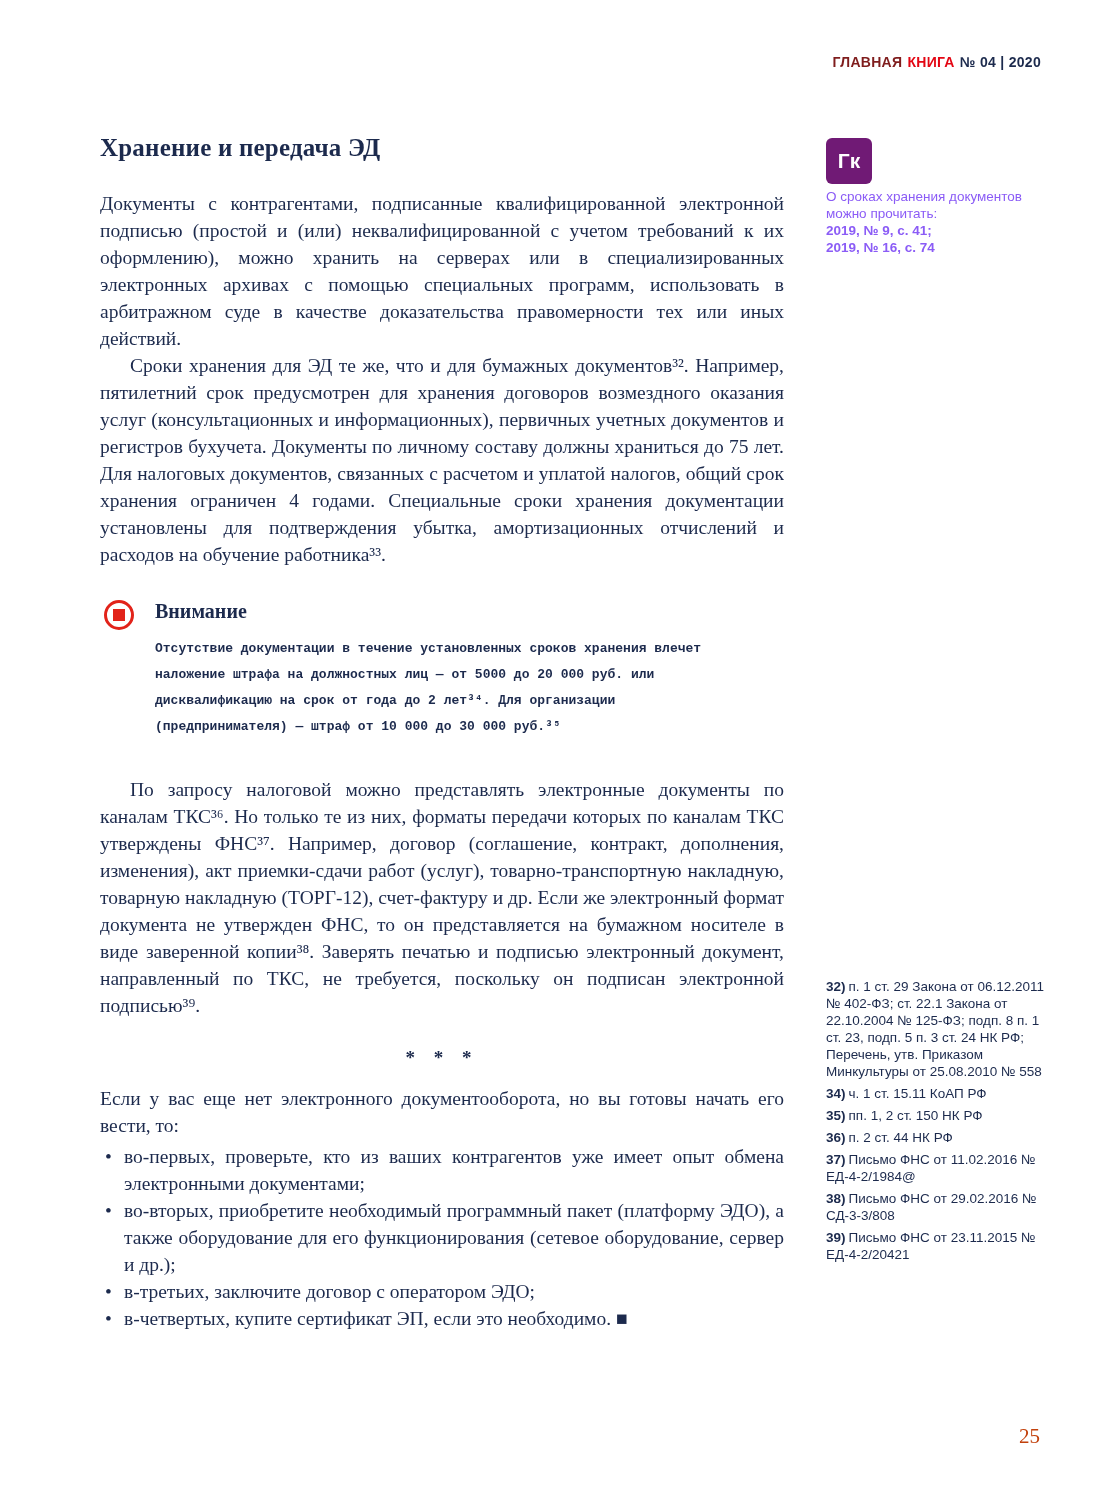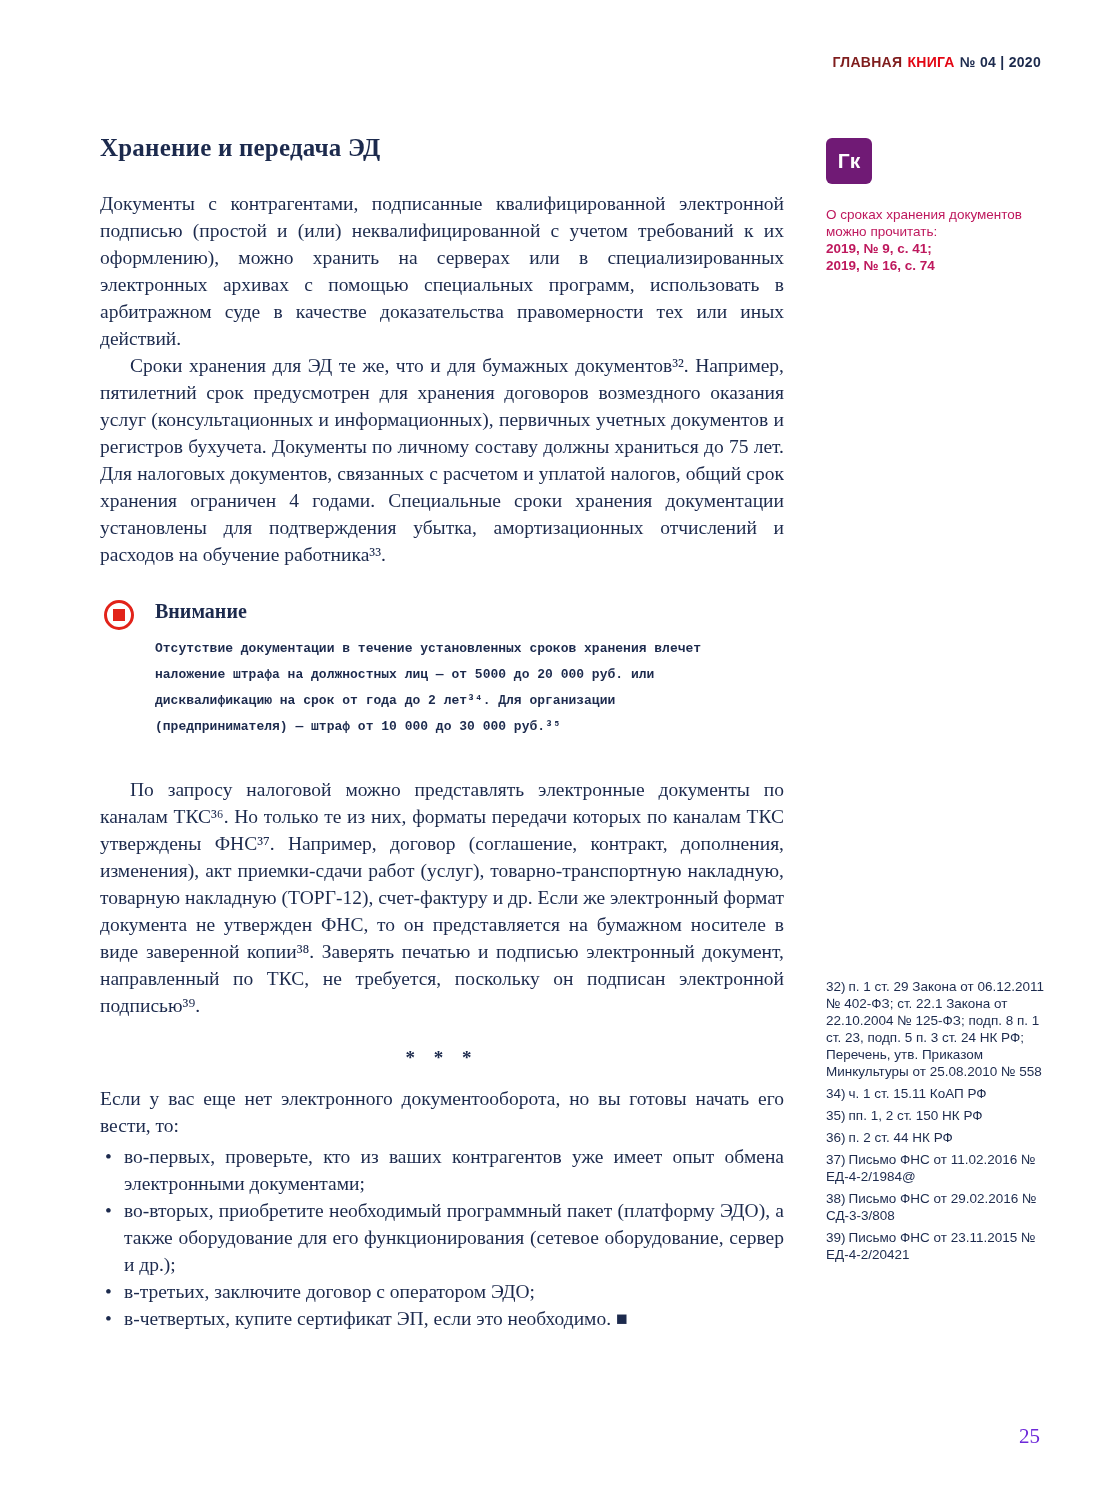--- a/index.html
+++ b/index.html
@@ -126,46 +126,46 @@
     background: #701a75;
     border-radius: 6px;
     display: flex;
     align-items: center;
     justify-content: center;
     color: #ffffff;
     font-weight: bold;
     font-size: 21px;
   }
   .side-note {
-    margin-top: 22px;
+    margin-top: 4px;
     font-size: 13.5px;
     line-height: 17px;
-    color: #be185d;
+    color: #8b5cf6;
   }
   .side-ref { font-weight: bold; }
 
   .footnotes {
     position: absolute;
     left: 826px;
     top: 978px;
     width: 228px;
     font-family: "Liberation Sans", sans-serif;
     font-size: 13.5px;
     line-height: 17px;
     color: #1c2a4d;
   }
   .footnote { margin-bottom: 5px; }
-  .footnote .fn-num { font-weight: normal; margin-right: 3px; }
+  .footnote .fn-num { font-weight: bold; margin-right: 3px; }
 
   .page-number {
     position: absolute;
     top: 1424px;
     right: 64px;
     font-size: 21px;
-    color: #6d28d9;
+    color: #c2410c;
   }
 </style>
 </head>
 <body>
 
 <div class="page">
 
   <div class="header">
     <span class="brand-blue">ГЛАВНАЯ</span><span class="brand-red">КНИГА</span><span class="issue">№ 04 | 2020</span>
   </div>

